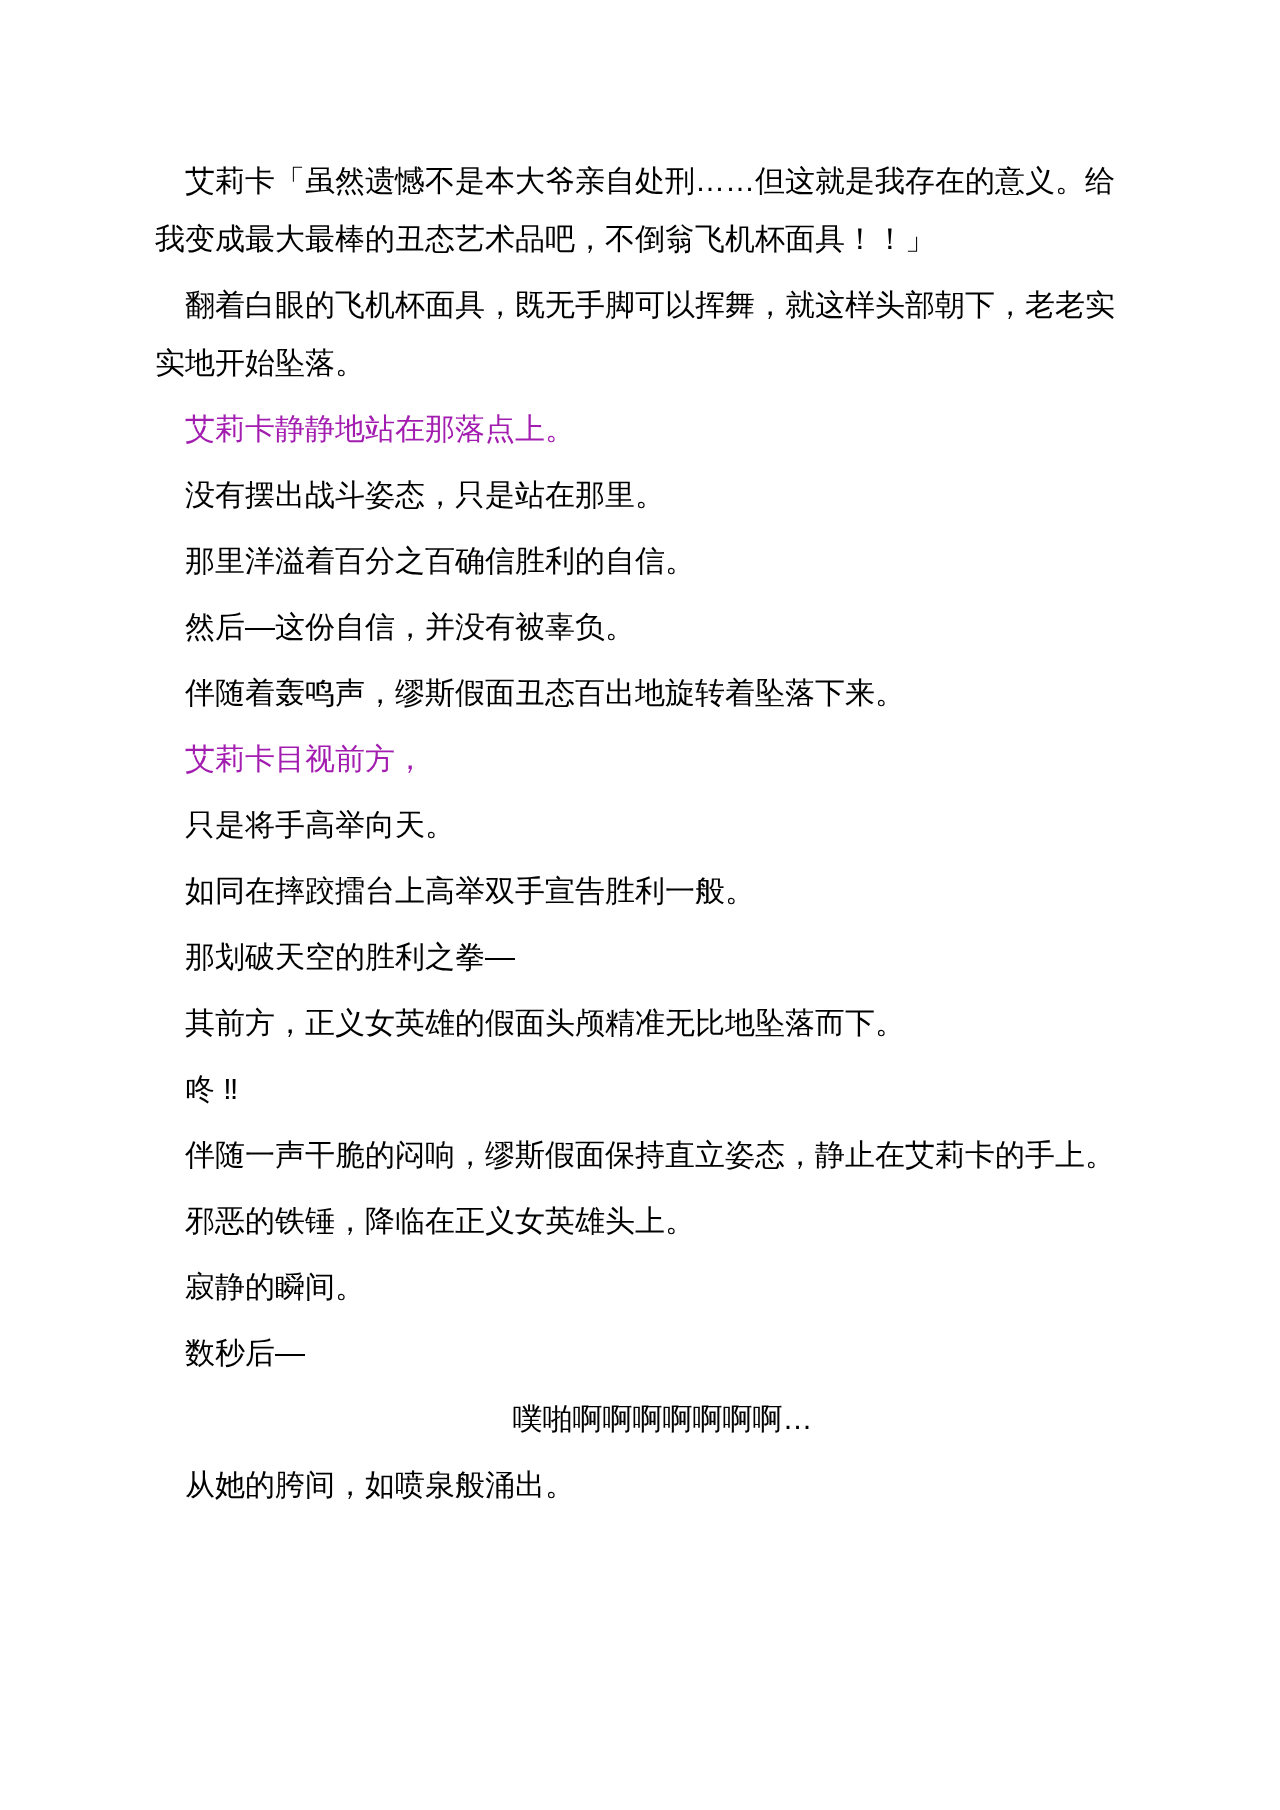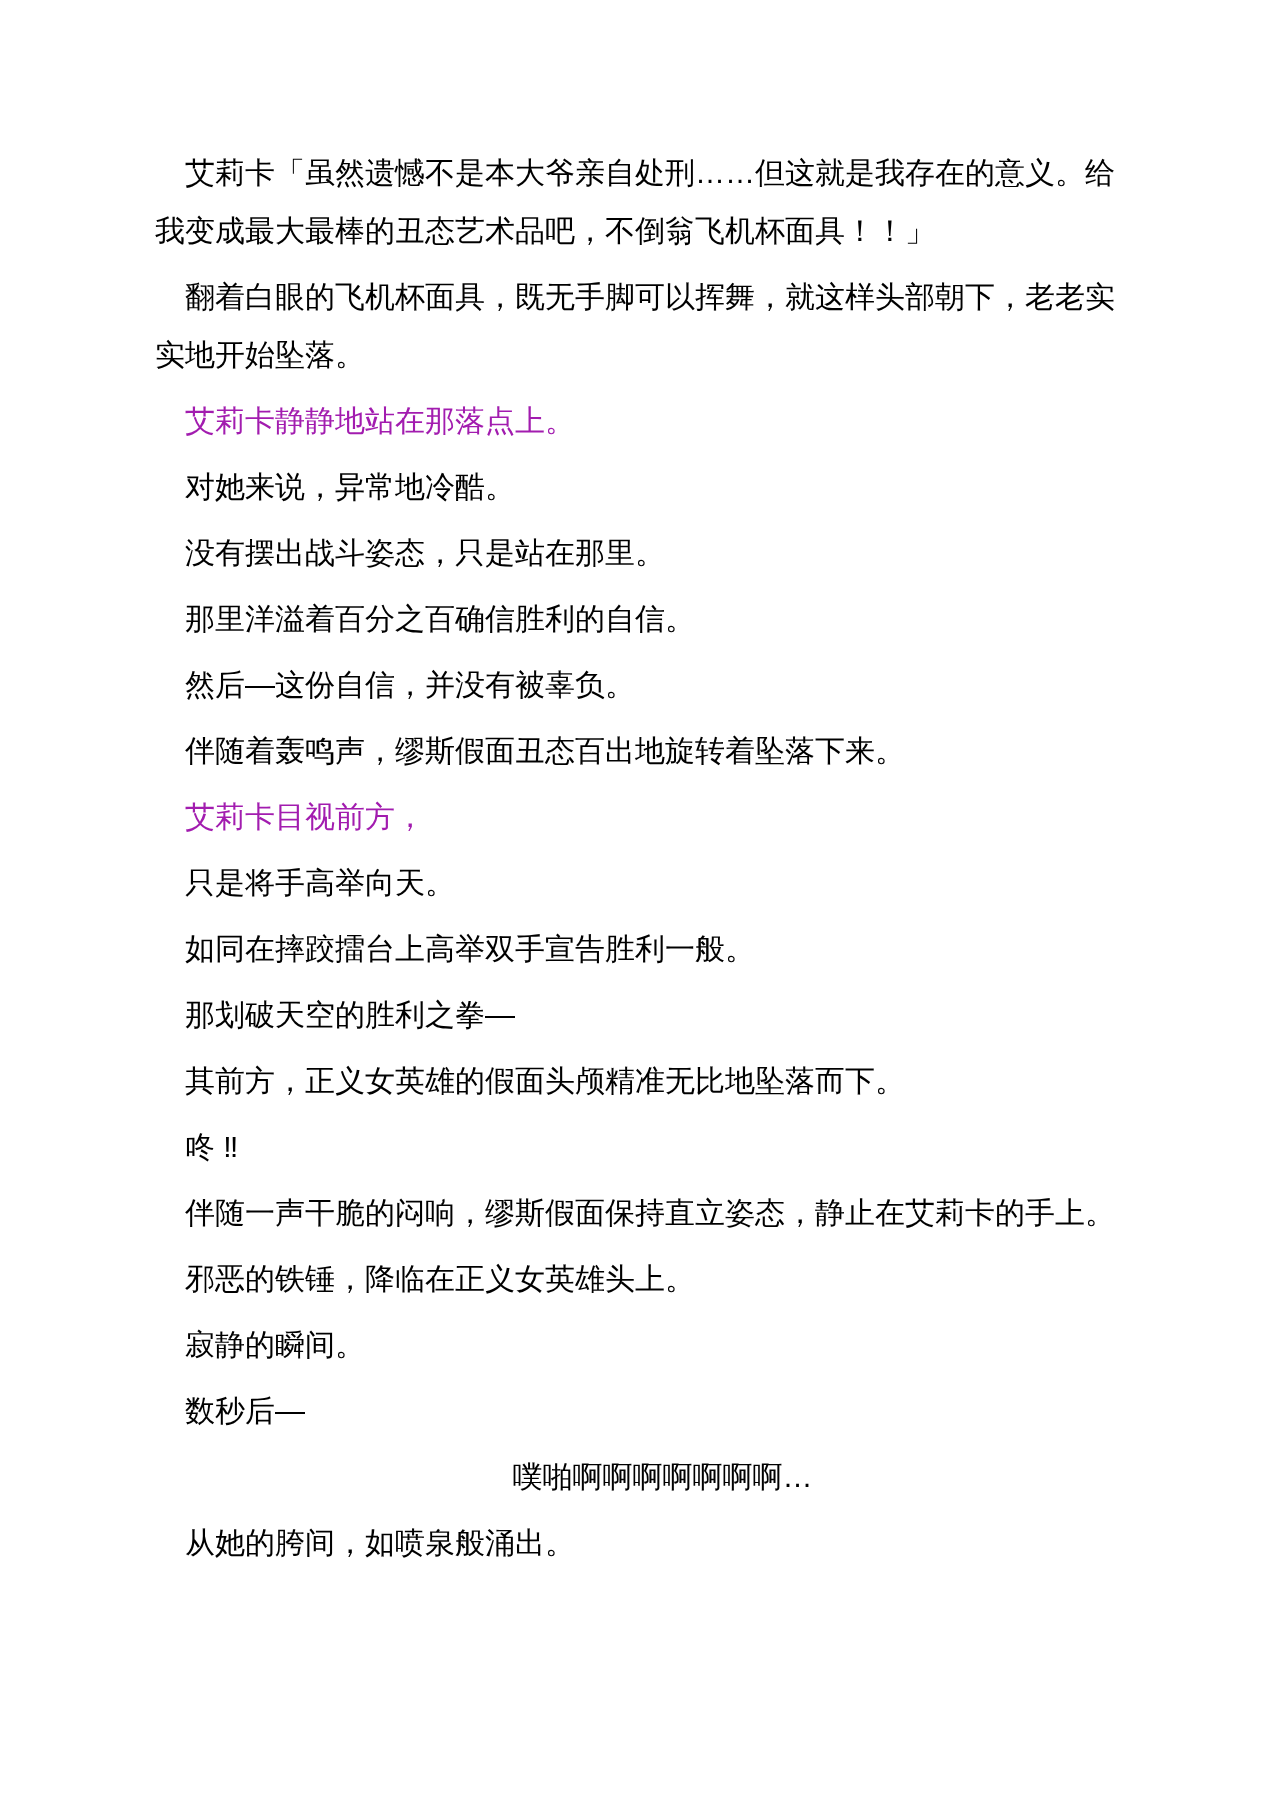--- a/index.html
+++ b/index.html
@@ -11,21 +11,21 @@
     position: relative;
     width: 1280px;
     height: 1810px;
     background: #ffffff;
     box-sizing: border-box;
     overflow: hidden;
     font-family: "Liberation Sans", sans-serif;
   }
   .text-body {
     position: absolute;
-    top: 144px;
+    top: 152px;
     left: 155px;
     width: 985px;
   }
   .text-body p {
     margin: 0 0 8px 0;
     padding: 0;
     font-size: 30px;
     line-height: 58px;
     letter-spacing: 0px;
     color: #000000;
@@ -37,21 +37,20 @@
 </head>
 <body>
 
 <div class="page" style="background: rgb(255, 255, 255);">
   <div class="text-body">
       <p style="color: rgb(0, 0, 0);">艾莉卡「虽然遗憾不是本大爷亲自处刑……但这就是我存在的意义。给
 我变成最大最棒的丑态艺术品吧，不倒翁飞机杯面具！！」</p>
       <p style="color: rgb(0, 0, 0);">翻着白眼的飞机杯面具，既无手脚可以挥舞，就这样头部朝下，老老实
 实地开始坠落。</p>
       <p style="color: #a21caf;">艾莉卡静静地站在那落点上。</p>
-      <p style="color: rgb(0, 0, 0);">对她来说，异常地冷酷。</p>
       <p style="color: rgb(0, 0, 0);">没有摆出战斗姿态，只是站在那里。</p>
       <p style="color: rgb(0, 0, 0);">那里洋溢着百分之百确信胜利的自信。</p>
       <p style="color: rgb(0, 0, 0);">然后—这份自信，并没有被辜负。</p>
       <p style="color: rgb(0, 0, 0);">伴随着轰鸣声，缪斯假面丑态百出地旋转着坠落下来。</p>
       <p style="color: #a21caf;">艾莉卡目视前方，</p>
       <p style="color: rgb(0, 0, 0);">只是将手高举向天。</p>
       <p style="color: rgb(0, 0, 0);">如同在摔跤擂台上高举双手宣告胜利一般。</p>
       <p style="color: rgb(0, 0, 0);">那划破天空的胜利之拳—</p>
       <p style="color: rgb(0, 0, 0);">其前方，正义女英雄的假面头颅精准无比地坠落而下。</p>
       <p style="color: rgb(0, 0, 0);">咚 ‼</p>

